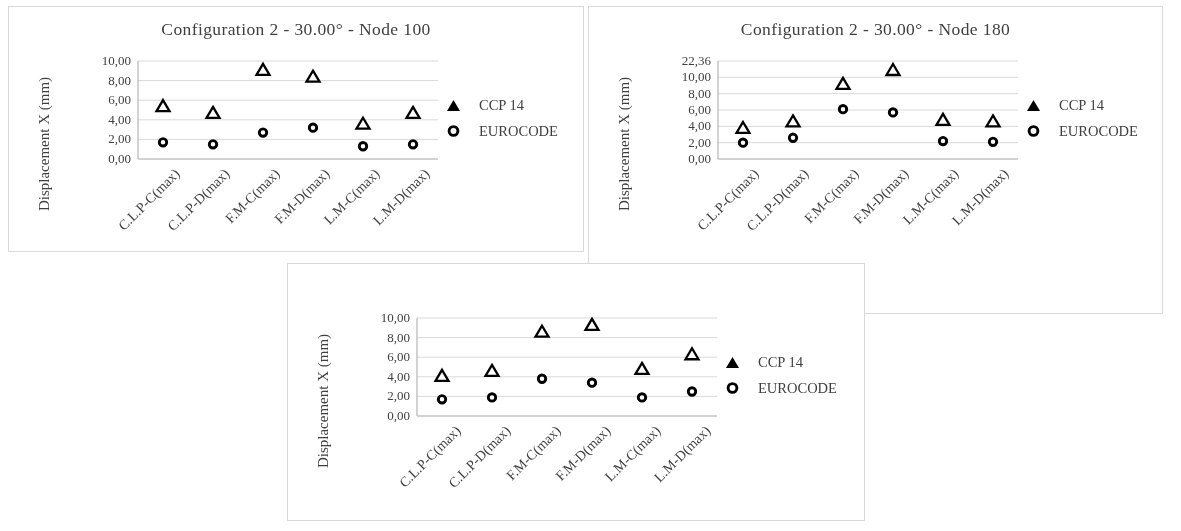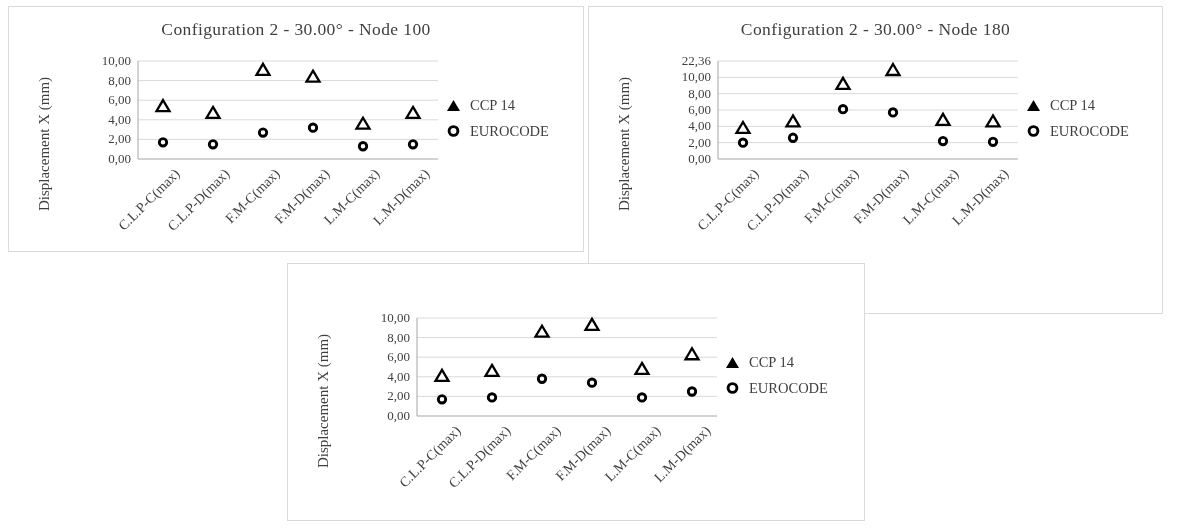--- a/index.html
+++ b/index.html
@@ -24,21 +24,21 @@
   .ytick{
     position:absolute;right:0;height:16px;line-height:16px;font-size:13px;
     white-space:nowrap;color:#3f3f3f;
   }
   .xlabels{position:absolute;left:0;top:0;width:100%;height:100%;}
   .xlabel{
     position:absolute;white-space:nowrap;font-size:14px;color:#3f3f3f;
     transform:rotate(-45deg);transform-origin:100% 0;
   }
   .legend{position:absolute;left:437px;top:89px;display:flex;flex-direction:column;gap:8px;}
-  .legend-item{display:flex;align-items:center;gap:9px;height:18px;}
+  .legend-item{display:flex;align-items:center;gap:18px;height:18px;}
   .legend-label{font-size:14.5px;color:#3f3f3f;white-space:nowrap;}
   .lm{flex:0 0 auto;}
 </style>
 </head>
 <body>
 
 <div class="canvas">
 
   <section class="chart c0">
     <h2 class="chart-title">Configuration 2 - 30.00° - Node 100</h2>

